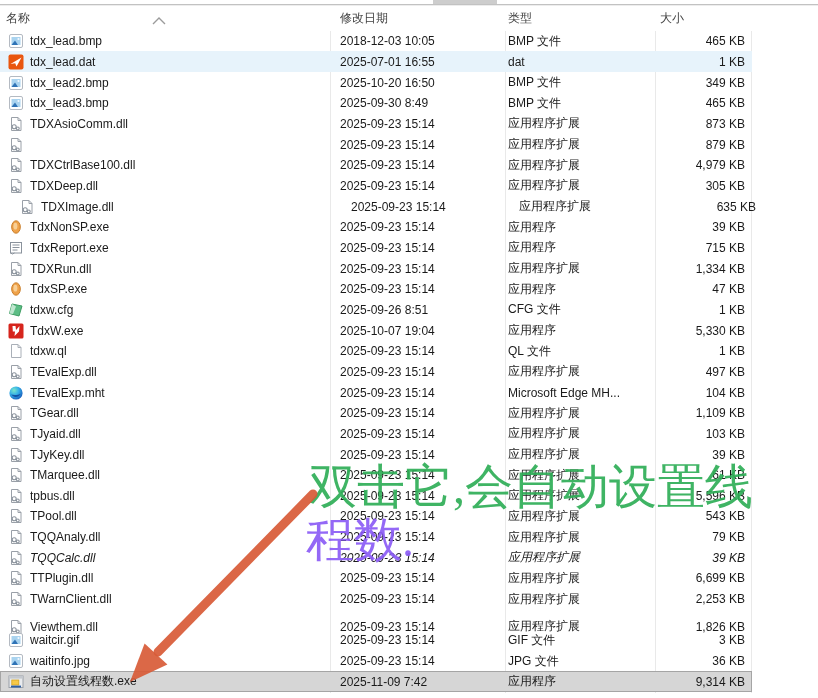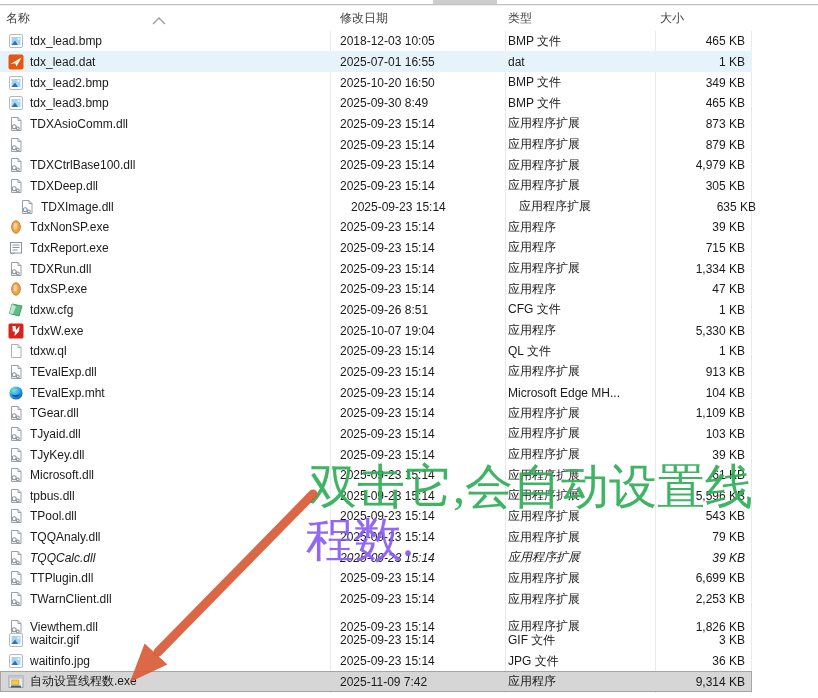--- a/index.html
+++ b/index.html
@@ -291,21 +291,21 @@
           <svg width="16" height="16" viewBox="0 0 16 16">
             <path d="M3.5 1.5 h6.5 l3 3 v10 h-9.5 z" fill="#fff" stroke="#9aa0a8"></path>
             <path d="M10 1.5 v3 h3" fill="none" stroke="#9aa0a8"></path>
             <circle cx="6.2" cy="10.8" r="2" fill="none" stroke="#8a929c" stroke-width="1.1"></circle>
             <circle cx="9.8" cy="12.4" r="1.4" fill="none" stroke="#8a929c" stroke-width="1.1"></circle>
           </svg>
         </span>
         <span class="cell c-name">TEvalExp.dll</span>
         <span class="cell c-date">2025-09-23 15:14</span>
         <span class="cell c-type">应用程序扩展</span>
-        <span class="cell c-size">913 KB</span>
+        <span class="cell c-size">497 KB</span>
       </div>
       <div class="row" style="top: 382.02px;">
         <span class="cell c-icon">
           <svg width="16" height="16" viewBox="0 0 16 16">
             <defs>
               <radialGradient id="eg" cx="35%" cy="30%" r="80%">
                 <stop offset="0%" stop-color="#7be6c9"></stop>
                 <stop offset="45%" stop-color="#35b0e8"></stop>
                 <stop offset="100%" stop-color="#1553b8"></stop>
               </radialGradient>
@@ -363,21 +363,21 @@
       </div>
       <div class="row" style="top: 464.66px;">
         <span class="cell c-icon">
           <svg width="16" height="16" viewBox="0 0 16 16">
             <path d="M3.5 1.5 h6.5 l3 3 v10 h-9.5 z" fill="#fff" stroke="#9aa0a8"></path>
             <path d="M10 1.5 v3 h3" fill="none" stroke="#9aa0a8"></path>
             <circle cx="6.2" cy="10.8" r="2" fill="none" stroke="#8a929c" stroke-width="1.1"></circle>
             <circle cx="9.8" cy="12.4" r="1.4" fill="none" stroke="#8a929c" stroke-width="1.1"></circle>
           </svg>
         </span>
-        <span class="cell c-name">Microsoft.dll</span>
+        <span class="cell c-name">TMarquee.dll</span>
         <span class="cell c-date">2025-09-23 15:14</span>
         <span class="cell c-type">应用程序扩展</span>
         <span class="cell c-size">61 KB</span>
       </div>
       <div class="row" style="top: 485.32px;">
         <span class="cell c-icon">
           <svg width="16" height="16" viewBox="0 0 16 16">
             <path d="M3.5 1.5 h6.5 l3 3 v10 h-9.5 z" fill="#fff" stroke="#9aa0a8"></path>
             <path d="M10 1.5 v3 h3" fill="none" stroke="#9aa0a8"></path>
             <circle cx="6.2" cy="10.8" r="2" fill="none" stroke="#8a929c" stroke-width="1.1"></circle>

